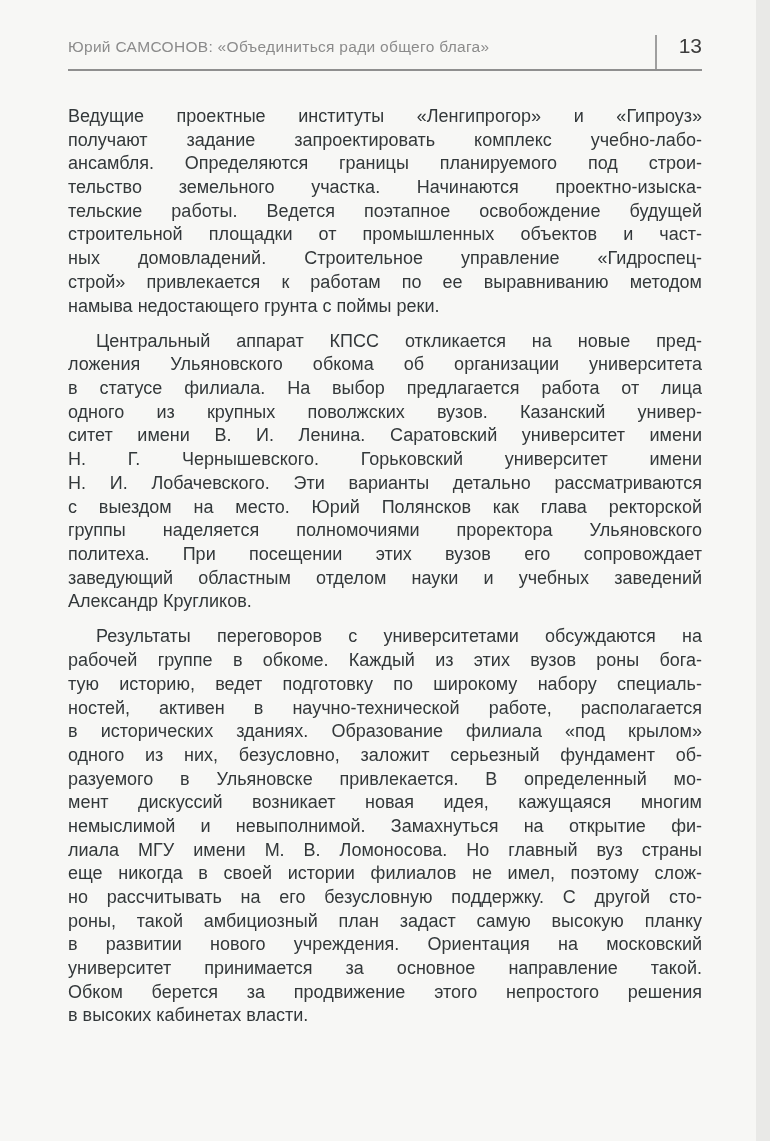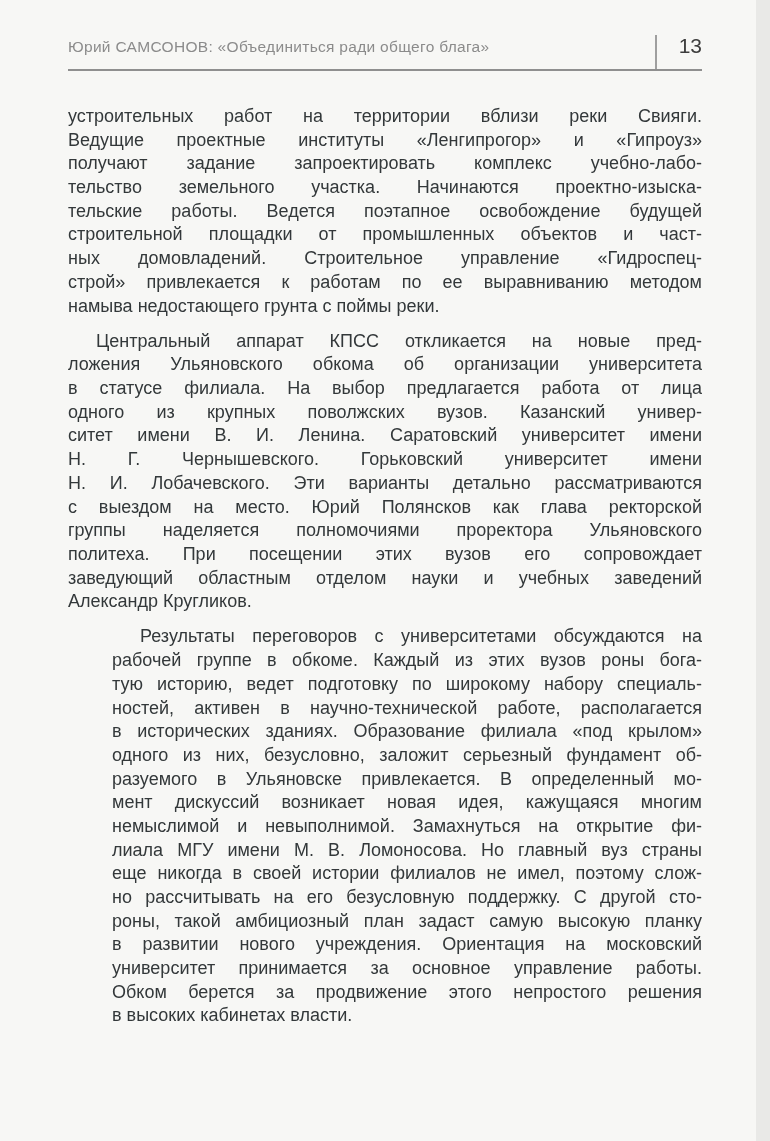--- a/index.html
+++ b/index.html
@@ -66,21 +66,20 @@
     top: 105px;
     width: 634px;
     color: var(--body-text, #33383a);
     font-size: 18px;
   }
   .paragraph {
     margin: 0 0 11.5px 0;
   }
   .paragraph:last-child {
     margin-bottom: 0;
-    margin-left: 44px;
   }
   .line {
     display: block;
     height: 23.7px;
     line-height: 23.7px;
     white-space: normal;
     text-align: justify;
     text-align-last: justify;
     overflow: hidden;
   }
@@ -97,23 +96,23 @@
 <div class="page">
   <div>
     <span class="running-title">Юрий САМСОНОВ: «Объединиться ради общего блага»</span>
     <div class="header-vline"></div>
     <span class="page-num">13</span>
     <div class="header-rule"></div>
   </div>
 
   <div class="body-text">
       <div class="paragraph">
-        <div class="line">устроительных работ на территории вблизи реки Свияги.</div>
         <div class="line">Ведущие проектные институты «Ленгипрогор» и «Гипроуз»</div>
         <div class="line">получают задание запроектировать комплекс учебно-лабо-</div>
+        <div class="line">ансамбля. Определяются границы планируемого под строи-</div>
         <div class="line">тельство земельного участка. Начинаются проектно-изыска-</div>
         <div class="line">тельские работы. Ведется поэтапное освобождение будущей</div>
         <div class="line">строительной площадки от промышленных объектов и част-</div>
         <div class="line">ных домовладений. Строительное управление «Гидроспец-</div>
         <div class="line">строй» привлекается к работам по ее выравниванию методом</div>
         <div class="line last">намыва недостающего грунта с поймы реки.</div>
       </div>
       <div class="paragraph">
         <div class="line first-indent">Центральный аппарат КПСС откликается на новые пред-</div>
         <div class="line">ложения Ульяновского обкома об организации университета</div>
@@ -136,18 +135,18 @@
         <div class="line">в исторических зданиях. Образование филиала «под крылом»</div>
         <div class="line">одного из них, безусловно, заложит серьезный фундамент об-</div>
         <div class="line">разуемого в Ульяновске привлекается. В определенный мо-</div>
         <div class="line">мент дискуссий возникает новая идея, кажущаяся многим</div>
         <div class="line">немыслимой и невыполнимой. Замахнуться на открытие фи-</div>
         <div class="line">лиала МГУ имени М. В. Ломоносова. Но главный вуз страны</div>
         <div class="line">еще никогда в своей истории филиалов не имел, поэтому слож-</div>
         <div class="line">но рассчитывать на его безусловную поддержку. С другой сто-</div>
         <div class="line">роны, такой амбициозный план задаст самую высокую планку</div>
         <div class="line">в развитии нового учреждения. Ориентация на московский</div>
-        <div class="line">университет принимается за основное управление работы.</div>
+        <div class="line">университет принимается за основное направление такой.</div>
         <div class="line">Обком берется за продвижение этого непростого решения</div>
         <div class="line last">в высоких кабинетах власти.</div>
       </div>
     </div>
 </div>
 
 </body></html>

